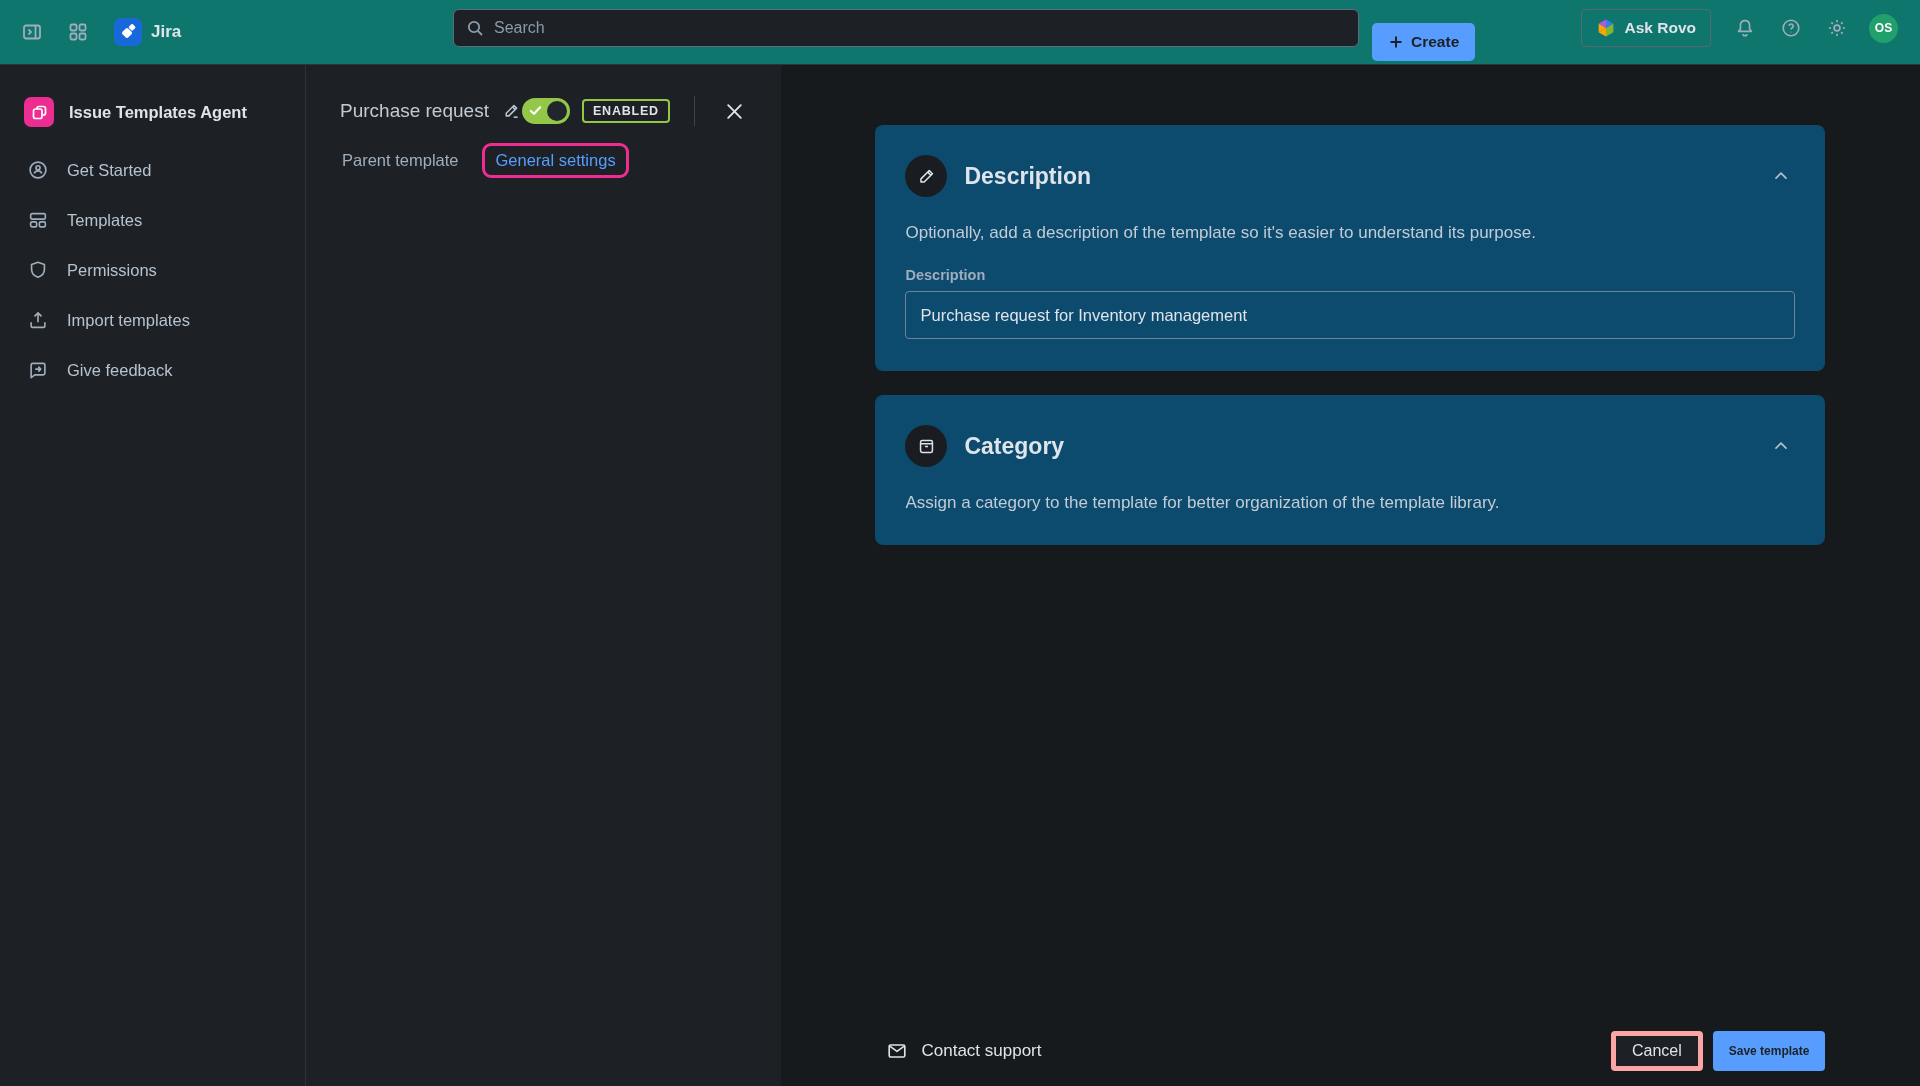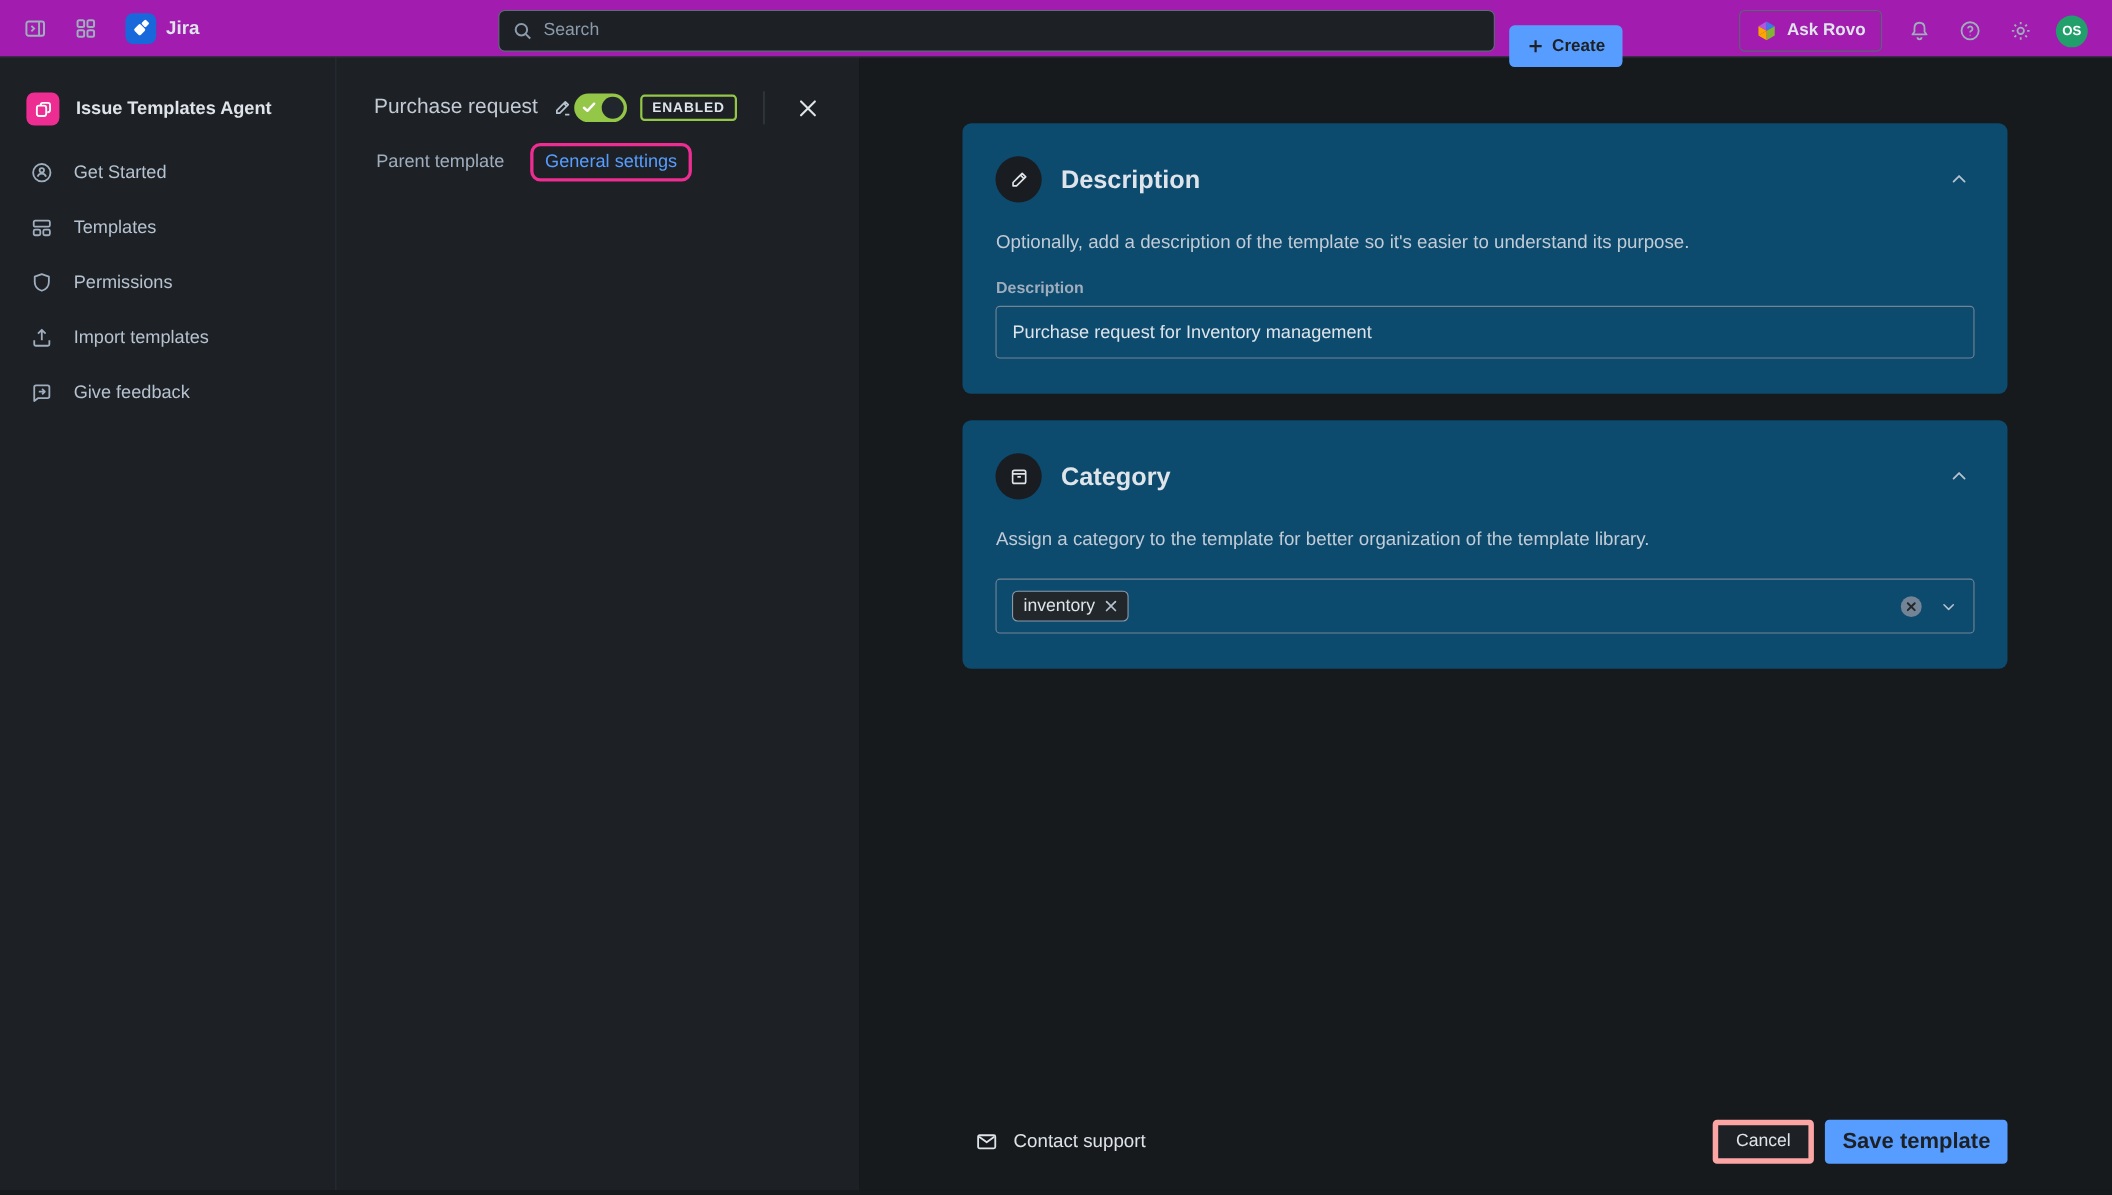--- a/index.html
+++ b/index.html
@@ -6,21 +6,21 @@
   html,body { width:1920px; height:1086px; overflow:hidden; }
   body {
     font-family:"Liberation Sans", sans-serif;
     background:#161A1D; color:#DEE4EA;
     -webkit-font-smoothing:antialiased;
   }
   svg { display:block; }
 
   
   .topbar {
-    position:relative; height:52px; background:#a21caf;
+    position:relative; height:65px; background:#0f766e;
     border-bottom:1px solid #2C333A;
     display:flex; align-items:center;
   }
   .tb-left { display:flex; align-items:center; gap:10px; padding-left:14px; }
   .icon-btn {
     width:36px; height:36px; border-radius:6px;
     display:flex; align-items:center; justify-content:center;
     color:#9FADBC; cursor:pointer;
   }
   .jira-brand { display:flex; align-items:center; gap:9px; margin-left:8px; cursor:pointer; }
@@ -168,21 +168,21 @@
   .contact { display:flex; align-items:center; gap:13px; cursor:pointer; margin-left:11px; }
   .contact span { font-size:17px; font-weight:500; color:#DEE4EA; }
   .footer-btns { margin-left:auto; display:flex; gap:10px; }
   .btn-cancel {
     height:40px; padding:0 16px; background:#1D2125; border:5px solid #fca5a5;
     border-radius:4px; color:#DEE4EA; font-size:16px; cursor:pointer;
     font-family:"Liberation Sans", sans-serif;
   }
   .btn-save {
     height:40px; padding:0 16px; background:var(--accent-blue,#579DFF); border:none;
-    border-radius:4px; color:#1D2125; font-size:20px; font-weight:600; cursor:pointer;
+    border-radius:4px; color:#1D2125; font-size:12px; font-weight:600; cursor:pointer;
     font-family:"Liberation Sans", sans-serif;
   }
 </style>
 </head>
 <body>
 
 <header class="topbar">
   <div class="tb-left">
     <div class="icon-btn">
       <svg width="22" height="22" viewBox="0 0 22 22" fill="none" stroke="#9FADBC" stroke-width="1.8">
@@ -403,44 +403,20 @@
               </svg>
             </div>
             <h2 class="card-title">Category</h2>
             <span class="collapse-btn">
               <svg width="20" height="20" viewBox="0 0 24 24" fill="none" stroke="#B6C2CF" stroke-width="2" stroke-linecap="round" stroke-linejoin="round">
                 <polyline points="6,14.5 12,8.5 18,14.5"></polyline>
               </svg>
             </span>
           </div>
           <p class="card-desc">Assign a category to the template for better organization of the template library.</p>
-          <div class="select-box">
-            <span class="tag-chip">
-              <span>inventory</span>
-              <span class="tag-x">
-                <svg width="12" height="12" viewBox="0 0 12 12" fill="none" stroke="#B6C2CF" stroke-width="1.6" stroke-linecap="round">
-                  <line x1="2" y1="2" x2="10" y2="10"></line>
-                    <line x1="10" y1="2" x2="2" y2="10"></line>
-                </svg>
-              </span>
-            </span>
-            <span class="select-right">
-              <span class="clear-ic">
-                <svg width="9" height="9" viewBox="0 0 10 10" fill="none" stroke="#22272B" stroke-width="2" stroke-linecap="round">
-                  <line x1="1.5" y1="1.5" x2="8.5" y2="8.5"></line>
-                    <line x1="8.5" y1="1.5" x2="1.5" y2="8.5"></line>
-                </svg>
-              </span>
-              <span>
-                <svg width="17" height="17" viewBox="0 0 24 24" fill="none" stroke="#B6C2CF" stroke-width="2" stroke-linecap="round" stroke-linejoin="round">
-                  <polyline points="6,9.5 12,15.5 18,9.5"></polyline>
-                </svg>
-              </span>
-            </span>
-          </div>
         </section>
       </div>
 
       <div class="footer">
         <div class="contact">
           <span>
             <svg width="22" height="22" viewBox="0 0 24 24" fill="none" stroke="#DEE4EA" stroke-width="1.8" stroke-linejoin="round">
               <rect x="3.5" y="5.5" width="17" height="13" rx="1.5"></rect>
               <polyline points="4.5,7 12 12.5 19.5,7"></polyline>
             </svg>

